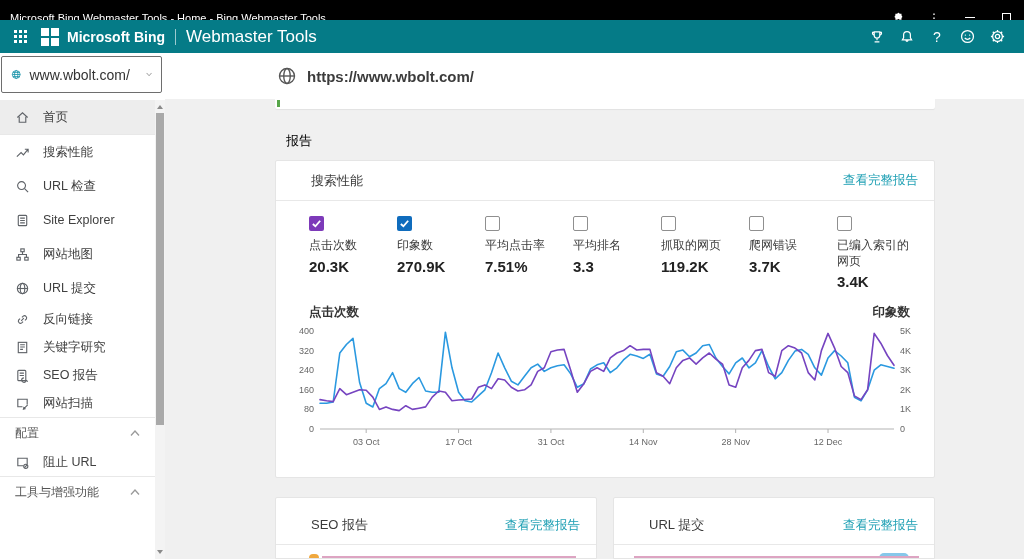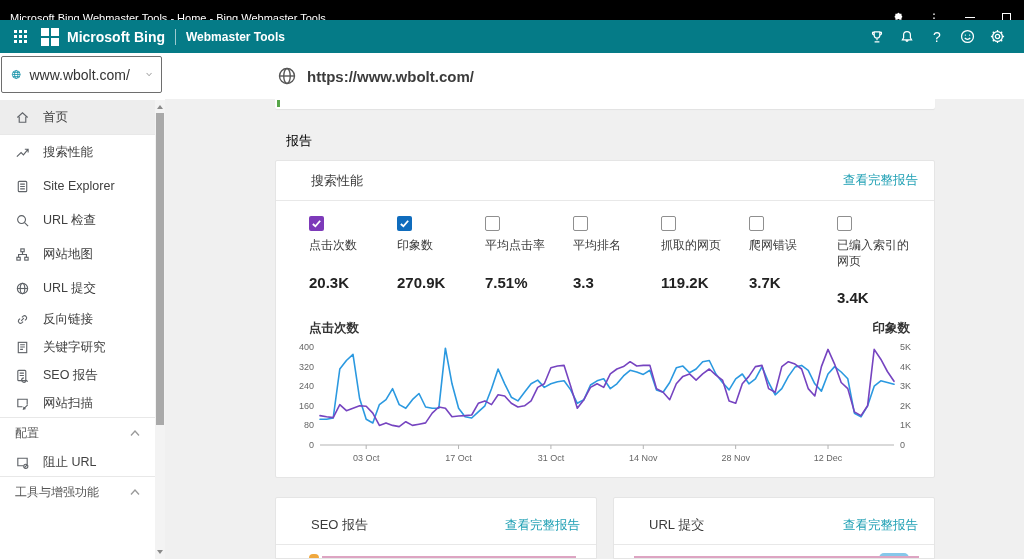--- a/index.html
+++ b/index.html
@@ -17,21 +17,21 @@
 
   
   .appbar { position:absolute; top:20px; left:0; right:0; height:33px; background:#057b87;
             display:flex; align-items:center; color:#fff; padding:0 12px; }
   .waffle { display:grid; grid-template-columns:repeat(3,3px); grid-gap:2px; margin:0 14px 0 2px; }
   .waffle i { width:3px; height:3px; background:#fff; }
   .mslogo { display:grid; grid-template-columns:repeat(2,8px); grid-gap:2px; margin-right:8px; }
   .mslogo i { width:8px; height:8px; background:#fff; }
   .brand { font-size:14px; font-weight:bold; }
   .appbar .vdiv { width:1px; height:16px; background:rgba(255,255,255,.6); margin:0 10px; }
-  .product { font-size:12px; font-weight:bold; }
+  .product { font-size:17px; font-weight:normal; }
   .appbar .spacer { flex:1; }
   .hicon { width:30px; height:24px; display:flex; align-items:center; justify-content:center; }
   .hicon svg { stroke:#fff; fill:none; stroke-width:1.2; }
   .qmark { font-size:14px; color:#fff; }
 
   
   .sidebar { position:absolute; top:53px; left:0; width:165px; bottom:0; background:#fff; }
   .site-selector { position:absolute; top:3px; left:1px; width:161px; height:37px; background:#fff;
                    border:1px solid #6e6e6e; border-radius:2px; display:flex; align-items:center;
                    padding:0 9px; gap:8px; font-size:14px; color:#333; }
@@ -75,21 +75,21 @@
   .card-link { font-size:12.5px; color:#1fa0b4; cursor:pointer; }
 
   .metrics { display:flex; margin:15px 0 0 33px; }
   .metric { width:88px; }
   .cb { width:15px; height:15px; border:1px solid #8f8f8f; border-radius:2px; margin-bottom:7px;
         display:flex; align-items:center; justify-content:center; background:#fff; }
   .cb svg { display:none; stroke:#fff; fill:none; stroke-width:2; }
   .cb.checked { border-color:transparent; }
   .cb.checked svg { display:block; }
   .metric .lbl { font-size:12px; color:#3b3b3b; line-height:1.3; padding-right:6px; }
-  .metric .val { font-size:15px; font-weight:700; color:#222; margin-top:20px; }
+  .metric .val { font-size:15px; font-weight:700; color:#222; margin-top:4px; }
 
   .chart-titles { display:flex; justify-content:space-between; margin:14px 24px 0 33px;
                   font-weight:700; font-size:12.5px; color:#333; }
   #perf-chart { display:block; margin:0 8px 0 10px; width:642px; height:134px; }
   #perf-chart .tick { font-size:9px; fill:#666; font-family:"Liberation Sans",sans-serif; }
 
   .bottom-row { position:absolute; top:398px; left:110px; width:660px; display:flex; gap:16px; }
   .b-card { flex:1; height:62px; position:relative; overflow:hidden; border-radius:2px 2px 0 0; }
   .b-card .card-header { border-bottom:none; height:46px; padding-top:8px; }
   .b-div { position:absolute; left:0; right:0; top:46px; height:1px; background:#e8e8e8; }
@@ -191,31 +191,31 @@
     </div>
     <div class="nav-divider"></div>
     <div class="nav-item">
       <svg width="15" height="15" viewBox="0 0 16 16">
           <path d="M2 12.5 6.5 8l2.5 2.5L14 4.5 M10.5 4.5H14V8"></path>
         </svg>
       <span>搜索性能</span>
     </div>
     <div class="nav-item">
       <svg width="15" height="15" viewBox="0 0 16 16">
+          <circle cx="7" cy="7" r="4.2"></circle>
+          <path d="M10.2 10.2 14 14"></path>
+        </svg>
+      <span>URL 检查</span>
+    </div>
+    <div class="nav-item">
+      <svg width="15" height="15" viewBox="0 0 16 16">
           <rect x="3.5" y="2.5" width="9" height="11" rx="1"></rect>
           <path d="M5.5 5.5h5 M5.5 8h5 M5.5 10.5h5"></path>
         </svg>
       <span>Site Explorer</span>
-    </div>
-    <div class="nav-item">
-      <svg width="15" height="15" viewBox="0 0 16 16">
-          <circle cx="7" cy="7" r="4.2"></circle>
-          <path d="M10.2 10.2 14 14"></path>
-        </svg>
-      <span>URL 检查</span>
     </div>
     <div class="nav-item">
       <svg width="15" height="15" viewBox="0 0 16 16">
           <rect x="6.2" y="2" width="3.6" height="3"></rect>
           <rect x="2" y="11" width="3.6" height="3"></rect>
           <rect x="10.4" y="11" width="3.6" height="3"></rect>
           <path d="M8 5v3 M3.8 11V8h8.4v3"></path>
         </svg>
       <span>网站地图</span>
     </div>

